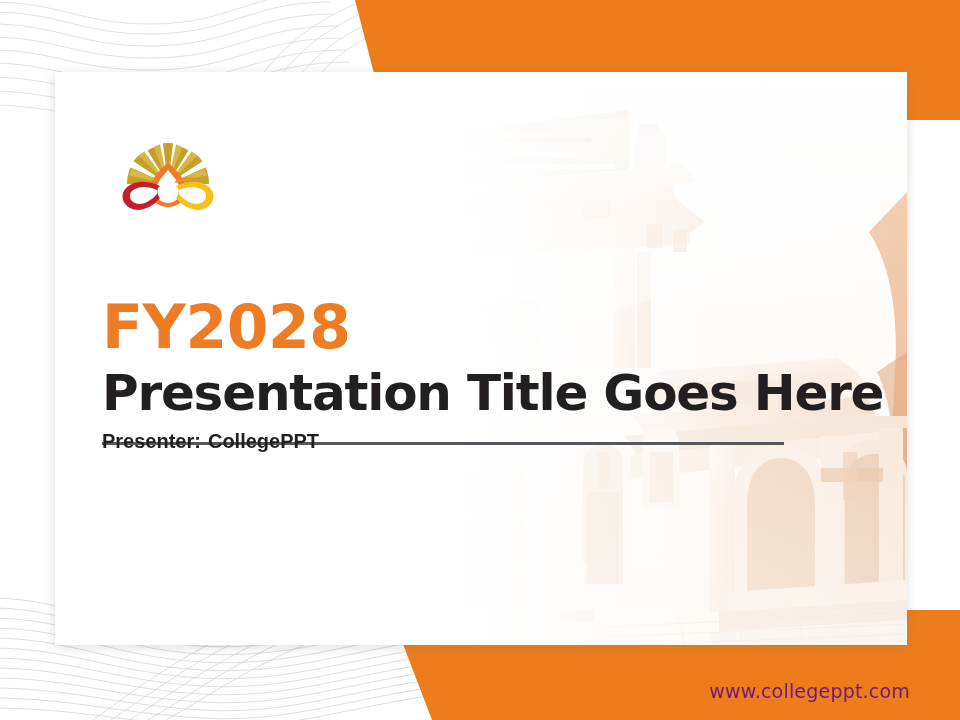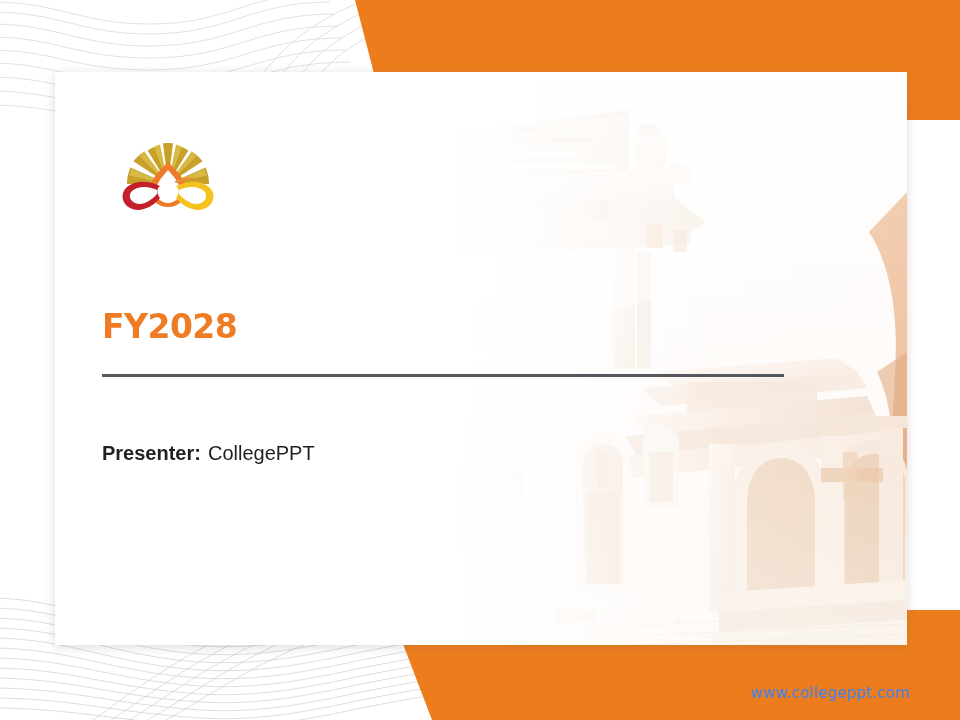--- a/index.html
+++ b/index.html
@@ -32,22 +32,22 @@
   }
   #orange-bottom {
     position:absolute;
     left:0; bottom:0; width:960px; height:110px;
     pointer-events:none;
   }
 
   #site-watermark {
     position:absolute;
     right:50px; bottom:18px;
-    color:#3b82f6;
-    font-size:15px;
+    color:#701a75;
+    font-size:19px;
     letter-spacing:0.2px;
     font-family:"DejaVu Sans", sans-serif;
     z-index:6;
   }
 
   
   #card {
     position:absolute;
     left:55px; top:72px;
     width:852px; height:573px;
@@ -94,21 +94,21 @@
   
   #text-block {
     position:absolute;
     left:47px; top:226px;
     width:700px;
     z-index:3;
   }
   #fy-label {
     font-family:"DejaVu Sans", sans-serif;
     font-weight:bold;
-    font-size:33px;
+    font-size:60px;
     line-height:58px;
     color:#EE7C24;
     letter-spacing:-0.5px;
   }
   #main-title {
     font-family:"DejaVu Sans", sans-serif;
     font-weight:bold;
     font-size:50px;
     line-height:62px;
     color:#231f20;
@@ -125,32 +125,32 @@
     font-family:"DejaVu Sans Condensed","DejaVu Sans", sans-serif;
     font-size:14px;
     color:#58595b;
     margin-top:18px;
     letter-spacing:0.1px;
   }
 
   
   #presenter-row {
     position:absolute;
-    left:47px; top:370px;
+    left:47px; top:358px;
     z-index:3;
     display:flex;
     align-items:flex-start;
     gap:46px;
     font-family:"Liberation Sans", sans-serif;
     font-size:20px;
     color:#231f20;
   }
   .meta-group { display:flex; align-items:baseline; gap:7px; white-space:nowrap; }
   .meta-label { font-weight:bold; }
-  .meta-value { font-weight:normal; }
+  .meta-value { font-weight:bold; }
 </style>
 </head>
 <body>
 
 <div id="slide">
 
   <svg id="waves-top-left" class="wave-layer" viewBox="0 0 420 120" preserveAspectRatio="none">
     <g fill="none" stroke="#d9d9d9" stroke-width="0.8">
       <path d="M-10,2 C60,2 80,24 150,24 C230,24 250,-8 330,-8"></path>
       <path d="M-10,12 C60,12 80,34 150,34 C230,34 250,2 330,2"></path>
@@ -363,20 +363,21 @@
       <path d="M49,62 C40,58 30,58 24,63 C20,67 22,73 27,75 C34,78 43,73 49,66 Z" fill="#ffffff"></path>
 
       <path d="M68,58 C80,52 94,52 102,60 C108,66 106,76 98,80 C89,85 76,80 68,70 C71,66 72,61 68,58 Z" fill="#f4c11f"></path>
       <path d="M71,62 C80,58 90,58 96,63 C100,67 98,73 93,75 C86,78 77,73 71,66 Z" fill="#ffffff"></path>
 
       <path d="M66,54 C76,48 88,48 96,54 C90,50 80,50 70,55 Z" fill="#f08a2b"></path>
     </svg>
 
     <div id="text-block">
       <div id="fy-label">FY2028</div>
+      <div id="main-title">Presentation Title Goes Here</div>
       <div id="divider"></div>
     </div>
 
     <div id="presenter-row">
       <div class="meta-group">
         <span class="meta-label">Presenter:</span>
         <span class="meta-value">CollegePPT</span>
       </div>
     </div>
 

